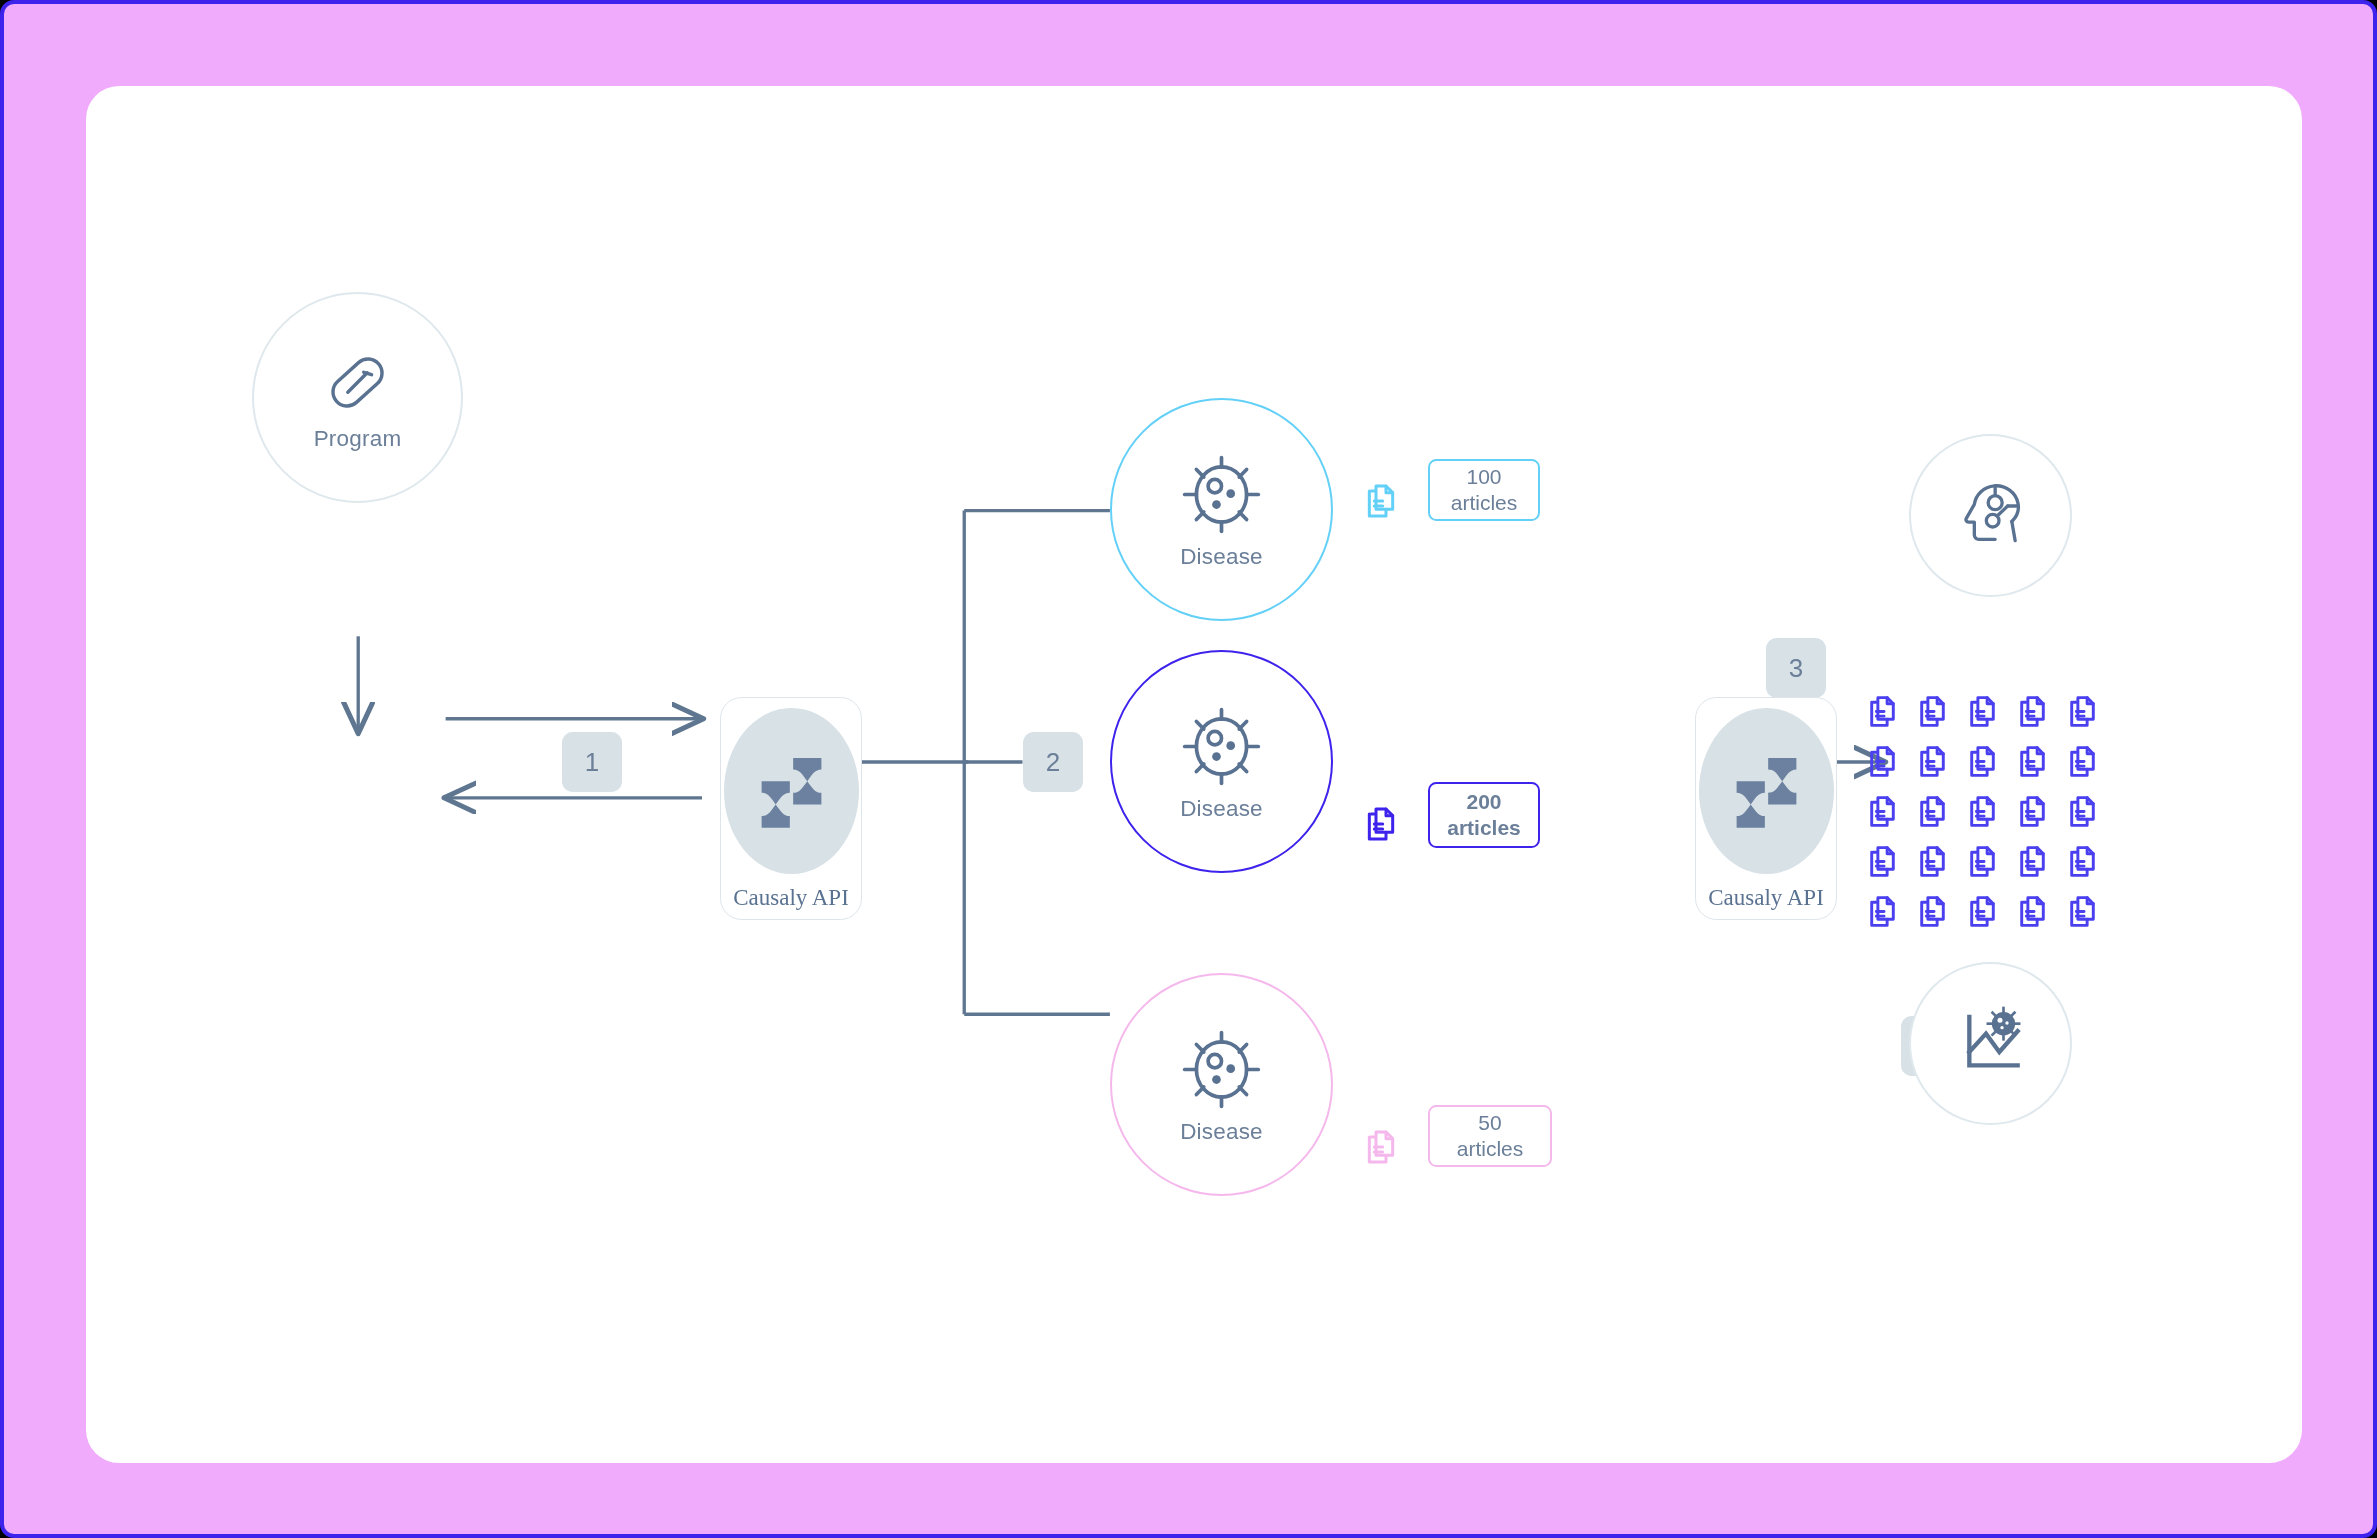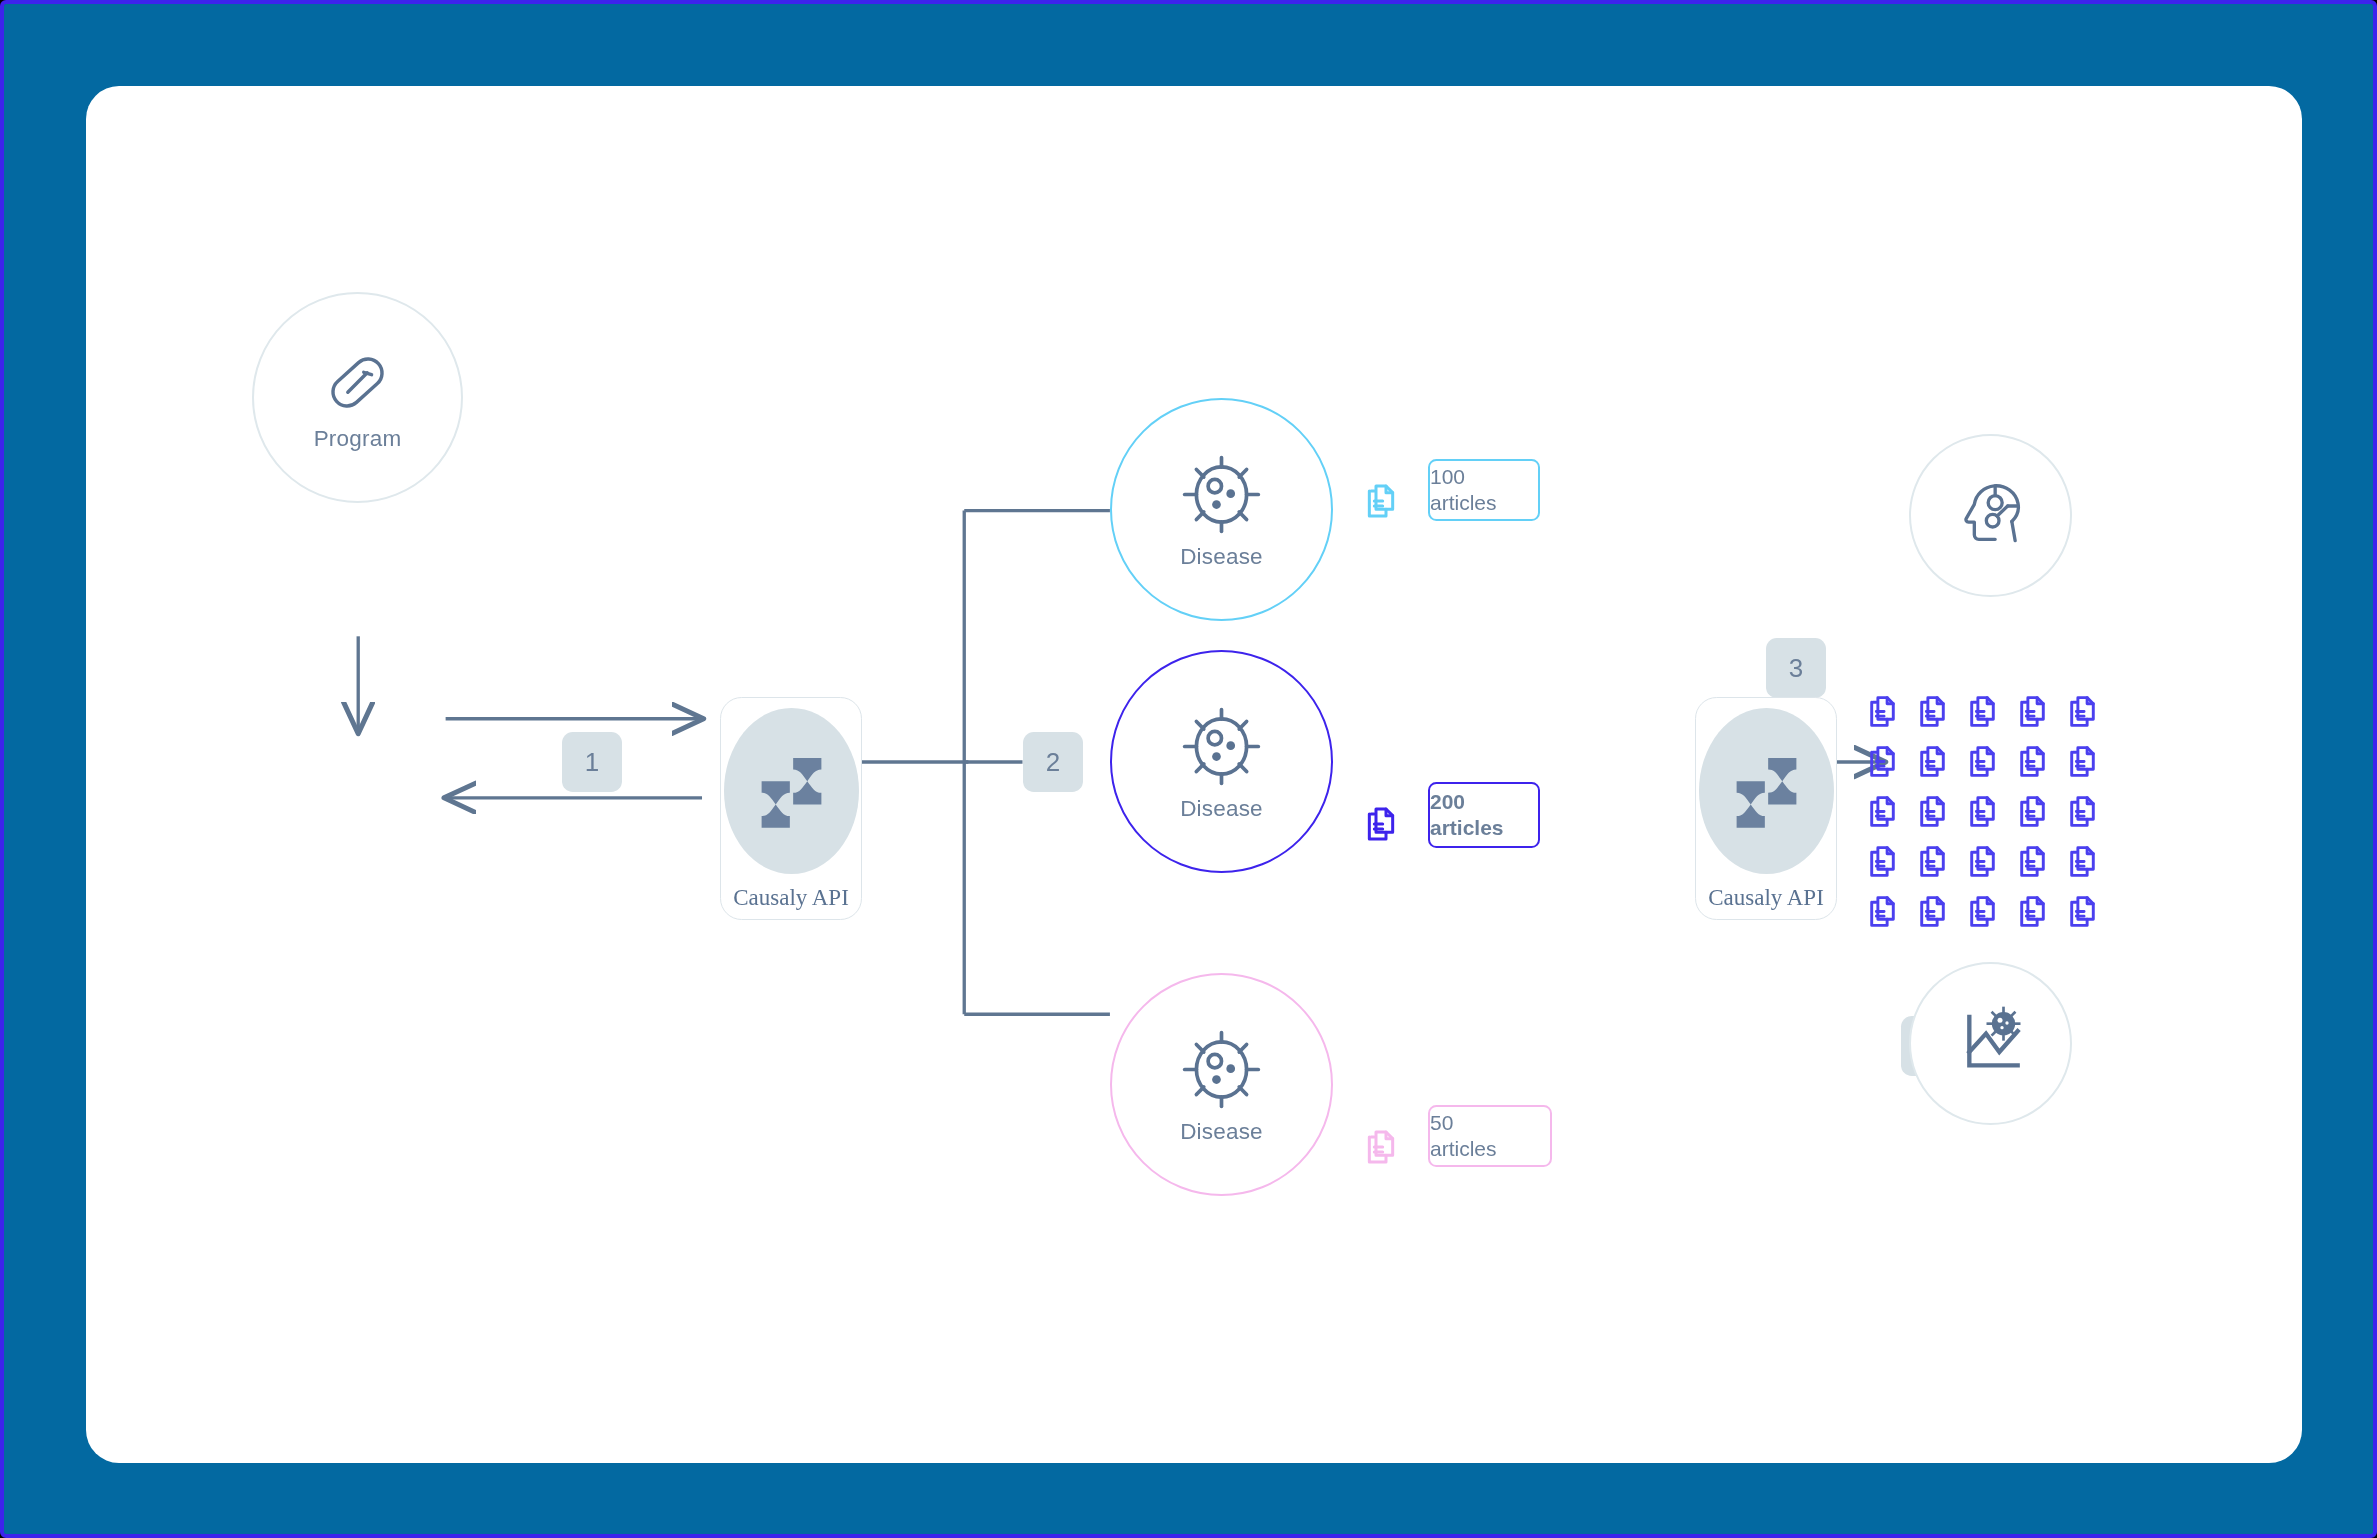--- a/index.html
+++ b/index.html
@@ -1,20 +1,20 @@
 <!DOCTYPE html>
 <html style="font-size:13.3px"><head>
 <meta charset="utf-8">
 <style>
   html,body{margin:0;padding:0;background:#000;}
   body{width:2377px;height:1538px;font-family:"Liberation Sans",sans-serif;}
 
   #device{
     position:absolute;left:0;top:0;width:2377px;height:1538px;
-    background:#0369a1;border-radius:6px;
+    background:#f0abfc;border-radius:14px;
     box-sizing:border-box;border:4.2px solid #3d23ec;
     overflow:hidden;
   }
   #screen{
     position:absolute;left:82px;top:82px;width:2216px;height:1377px;
     background:#fff;border-radius:33px;overflow:hidden;
   }
   #canvas{position:absolute;left:0;top:0;width:2216px;height:1377px;}
   #svglayer{position:absolute;left:0;top:0;width:2216px;height:1377px;overflow:visible;}
 
@@ -48,23 +48,23 @@
   .badge{
     position:absolute;background:#d7e1e6;border-radius:10.8px;
     display:flex;align-items:center;justify-content:center;
     font-size:26px;color:#6b7f99;line-height:1;
   }
 
   
   .pill{
     position:absolute;box-sizing:border-box;
     background:#fff;border:2.1px solid #888;border-radius:8.3px;
-    display:flex;flex-direction:column;align-items:flex-start;justify-content:center;
+    display:flex;flex-direction:column;align-items:center;justify-content:center;
     font-size:21px;color:#6b7f99;line-height:1.25;
-    padding-right:5px;
+    padding-left:5px;padding-right:5px;
   }
   .pill span{display:block;text-align:center;}
 
   .docicon{position:absolute;}
 
   
   #docgrid{position:absolute;display:grid;grid-template-columns:repeat(5,50px);
            grid-auto-rows:50px;column-gap:0px;row-gap:0px;}
   #docgrid .cell{width:50px;height:50px;display:flex;align-items:center;justify-content:center;}
 </style>

